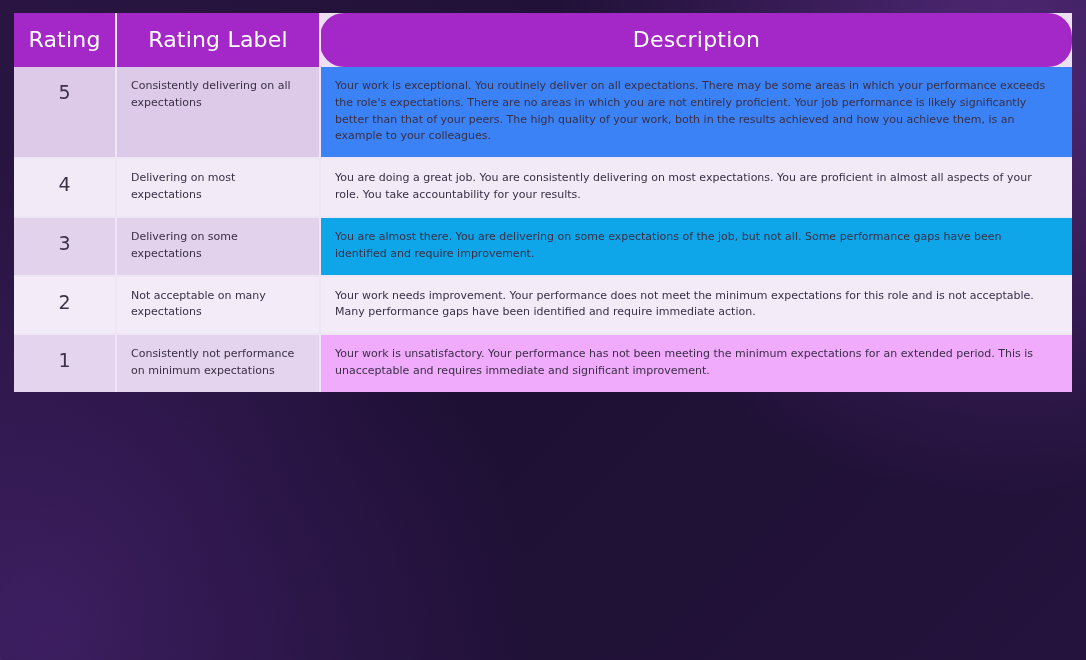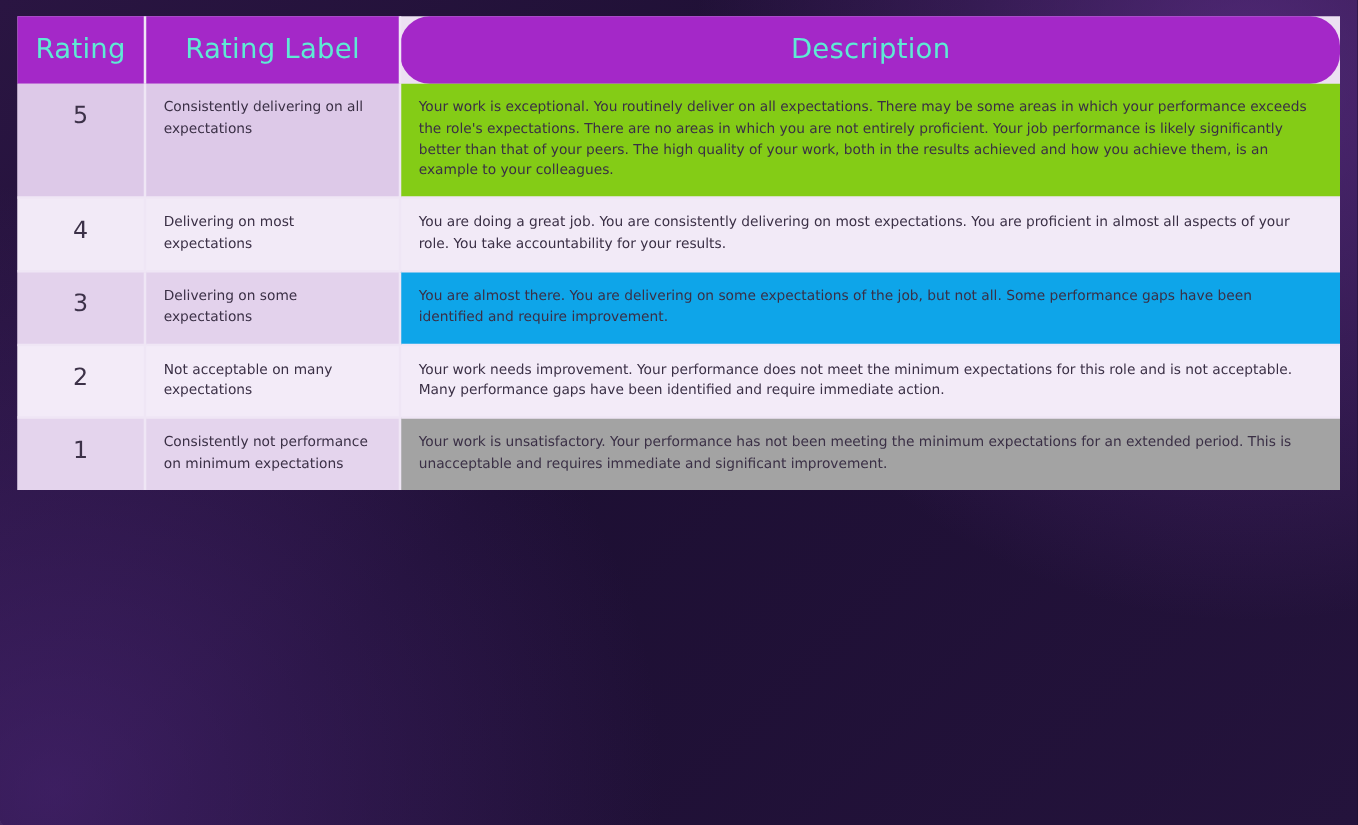--- a/index.html
+++ b/index.html
@@ -59,21 +59,21 @@
     table-layout: fixed;
     background: #ece0f2;
   }
 
   table.rating-table col.col-rating { width: 102px; }
   table.rating-table col.col-label { width: 204px; }
   table.rating-table col.col-desc { width: auto; }
 
   thead th {
     background: #a428c8;
-    color: #5eead4;
+    color: #ffffff;
     font-weight: 400;
     font-size: 22px;
     letter-spacing: 0.2px;
     padding: 14px 8px 15px 8px;
     border-right: 2px solid #efe6f5;
     text-align: center;
     vertical-align: middle;
   }
   thead th:last-child { border-right: none; border-radius: 24px; }
 
@@ -103,23 +103,23 @@
     padding-right: 16px;
   }
 
   tr.row-shade-a td { background: #ddc9e8; }
   tr.row-shade-b td { background: #f2eaf7; }
   tr.row-shade-c td { background: #e3d2ec; }
   tr.row-shade-d td { background: #f3ebf8; }
   tr.row-shade-e td { background: #e4d4ed; }
 
   
-  tr.row-shade-a td.cell-desc { background: #84cc16; }
+  tr.row-shade-a td.cell-desc { background: #3b82f6; }
   tr.row-shade-c td.cell-desc { background: #0ea5e9; }
-  tr.row-shade-e td.cell-desc { background: #a3a3a3; }
+  tr.row-shade-e td.cell-desc { background: #f0abfc; }
 </style>
 </head>
 <body>
 
 <div id="backdrop"></div>
 
 <div id="table-wrap">
   <table class="rating-table">
     <colgroup>
       <col class="col-rating">

